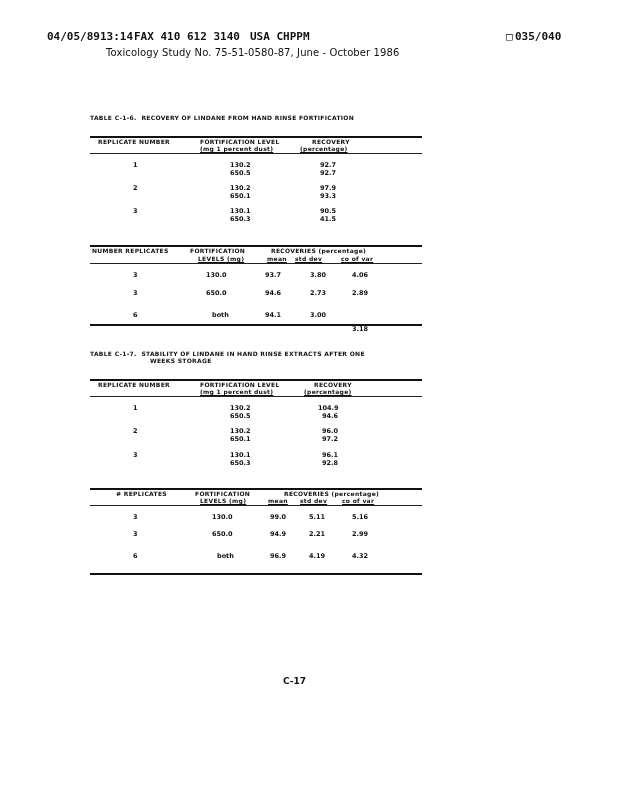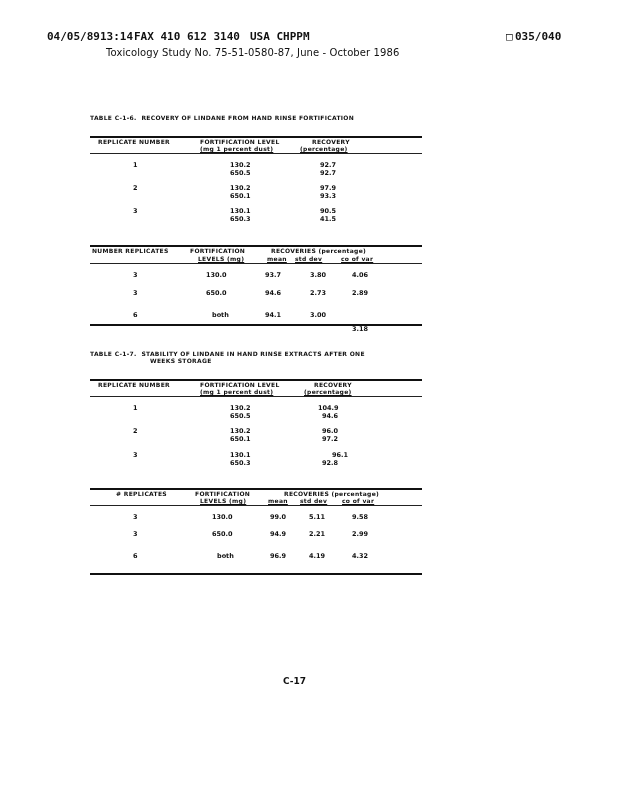--- a/index.html
+++ b/index.html
@@ -106,38 +106,38 @@
 
 <div class="abs cell" style="left:133px;top:427px">2</div>
 <div class="abs cell" style="left:230px;top:427px">130.2</div>
 <div class="abs cell" style="left:230px;top:435px">650.1</div>
 <div class="abs cell" style="left:322px;top:427px">96.0</div>
 <div class="abs cell" style="left:322px;top:435px">97.2</div>
 
 <div class="abs cell" style="left:133px;top:451px">3</div>
 <div class="abs cell" style="left:230px;top:451px">130.1</div>
 <div class="abs cell" style="left:230px;top:459px">650.3</div>
-<div class="abs cell" style="left:332px;top:451px">96.1</div>
+<div class="abs cell" style="left:322px;top:451px">96.1</div>
 <div class="abs cell" style="left:322px;top:459px">92.8</div>
 
 <div class="line thick" style="left:90px;top:488px;width:332px"></div>
 <div class="abs hdr" style="left:116px;top:490px"># REPLICATES</div>
 <div class="abs hdr" style="left:195px;top:490px">FORTIFICATION</div>
 <div class="abs hdr ul" style="left:200px;top:497px">LEVELS (mg)</div>
 <div class="abs hdr" style="left:284px;top:490px">RECOVERIES (percentage)</div>
 <div class="abs hdr ul" style="left:268px;top:497px">mean</div>
 <div class="abs hdr ul" style="left:300px;top:497px">std dev</div>
 <div class="abs hdr ul" style="left:342px;top:497px">co of var</div>
 <div class="line" style="left:90px;top:505px;width:332px"></div>
 
 <div class="abs cell" style="left:133px;top:513px">3</div>
 <div class="abs cell" style="left:212px;top:513px">130.0</div>
 <div class="abs cell" style="left:270px;top:513px">99.0</div>
 <div class="abs cell" style="left:309px;top:513px">5.11</div>
-<div class="abs cell" style="left:352px;top:513px">9.58</div>
+<div class="abs cell" style="left:352px;top:513px">5.16</div>
 
 <div class="abs cell" style="left:133px;top:530px">3</div>
 <div class="abs cell" style="left:212px;top:530px">650.0</div>
 <div class="abs cell" style="left:270px;top:530px">94.9</div>
 <div class="abs cell" style="left:309px;top:530px">2.21</div>
 <div class="abs cell" style="left:352px;top:530px">2.99</div>
 
 <div class="abs cell" style="left:133px;top:552px">6</div>
 <div class="abs cell" style="left:217px;top:552px">both</div>
 <div class="abs cell" style="left:270px;top:552px">96.9</div>

